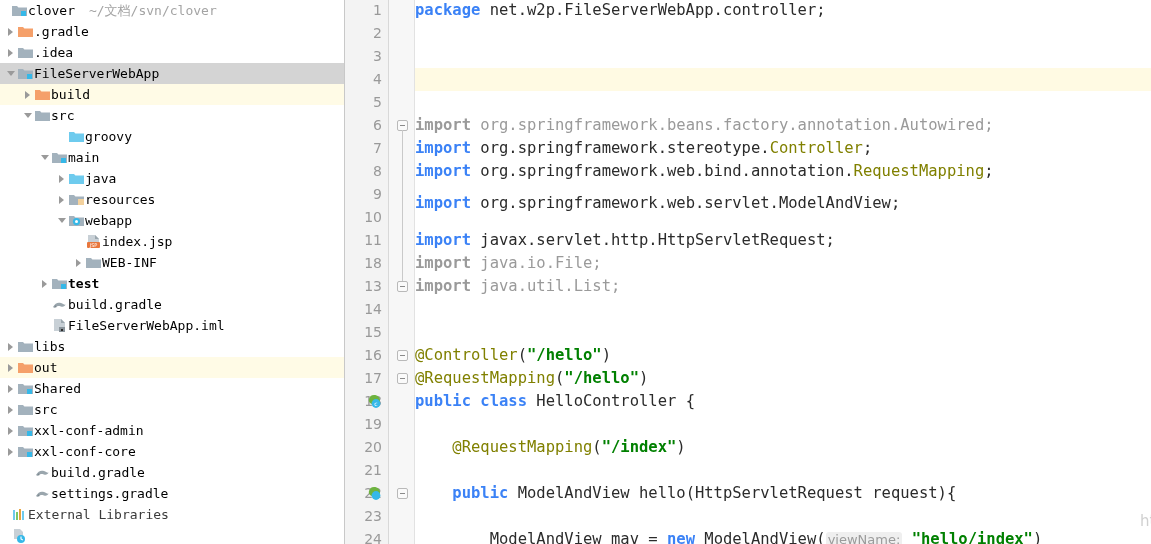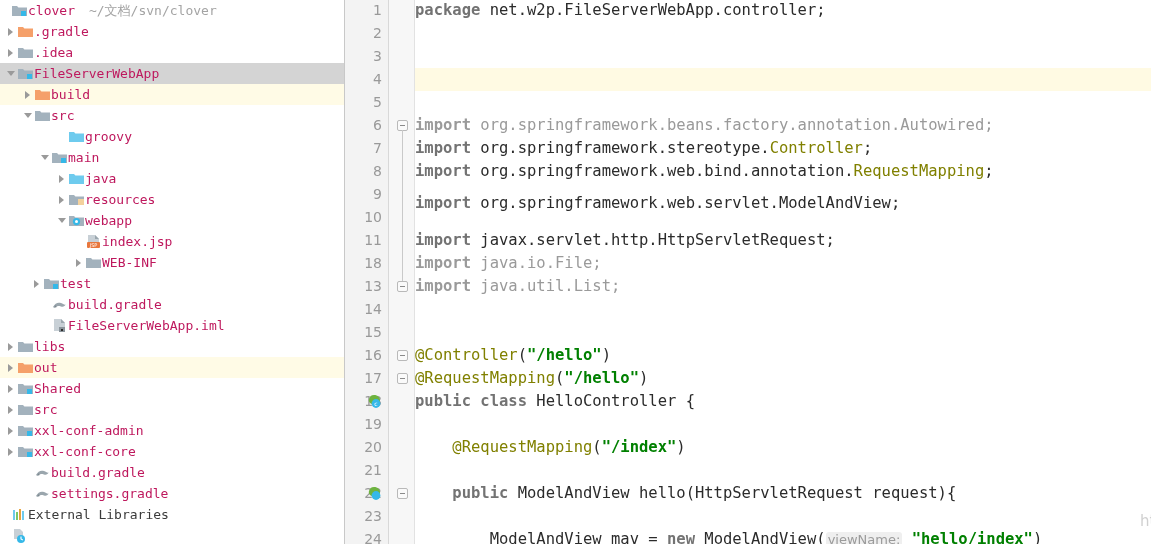--- a/index.html
+++ b/index.html
@@ -16,40 +16,40 @@
   .tree-row.excluded { background:#fffbe6; }
   .arrow { width:11px; height:21px; flex:0 0 11px; position:relative; }
   .arrow.right::before { content:""; position:absolute; left:2px; top:7px;
     border-left:5px solid #9a9a9a; border-top:4px solid transparent;
     border-bottom:4px solid transparent; }
   .arrow.down::before { content:""; position:absolute; left:1px; top:8px;
     border-top:5px solid #9a9a9a; border-left:4px solid transparent;
     border-right:4px solid transparent; }
   .ico { width:17px; height:21px; flex:0 0 17px; position:relative; }
   .ico svg { position:absolute; left:1px; top:4px; }
-  .lbl { color:#be185d; font-size:13px; letter-spacing:0px; }
+  .lbl { color:#000000; font-size:13px; letter-spacing:0px; }
   .lbl.plain { color:#3a3a3a; }
   .path { color:#a4a4a4; font-size:13px; margin-left:14px; }
 
   
   #editor { flex:1; height:544px; position:relative; background:#ffffff;
     overflow:hidden; }
   #gutter { position:absolute; left:0; top:0; width:44px; height:544px;
     background:#f3f3f3; border-right:1px solid #d8d8d8; }
   #foldstrip { position:absolute; left:44px; top:0; width:26px; height:544px;
     background:#f7f7f7; border-right:1px solid #e2e2e2; }
   .ln { position:absolute; right:6px; width:38px; text-align:right;
     font-family:"DejaVu Sans", sans-serif; font-size:14px; color:#999999;
     height:23px; line-height:23px; }
   .codeline { position:absolute; left:70px; height:23px; line-height:23px;
     white-space:pre; font-family:"DejaVu Sans Mono", monospace; font-size:15.5px; }
   .caretrow { position:absolute; left:0; width:100%; height:23px;
     background:#fffae3; }
 
-  .kw   { color:#737373; font-weight:bold; }
+  .kw   { color:#3b82f6; font-weight:bold; }
   .txt  { color:#2b2b2b; }
   .gray { color:#9a9a9a; }
   .ann  { color:#808000; }
   .str  { color:#008000; font-weight:bold; }
   .hint { color:#9b9b9b; background:#efefef; border-radius:3px;
           font-size:13px; padding:0 2px; font-family:"DejaVu Sans", sans-serif; }
 
   .gutter-icon { position:absolute; left:22px; width:15px; height:15px; }
   .fold { position:absolute; left:8px; width:11px; height:11px;
     border:1px solid #b9b9b9; background:#fafafa; border-radius:2px; }
@@ -193,21 +193,21 @@
         </div>
         <div class="tree-row" style="padding-left: 74px;">
           <span class="arrow right"></span>
           <span class="ico">
             <svg width="15" height="13" viewBox="0 0 15 13">
               <path d="M0 2h5l1.4 1.6H15V12H0z" fill="#a3b2bd"></path>
             </svg>
           </span>
           <span class="lbl">WEB-INF</span>
         </div>
-        <div class="tree-row" style="padding-left: 32px;">
+        <div class="tree-row" style="padding-left: 40px; font-weight: bold;">
           <span class="arrow right"></span>
           <span class="ico">
             <svg width="15" height="13" viewBox="0 0 15 13">
               <path d="M0 2h5l1.4 1.6H15V12H0z" fill="#a3b2bd"></path>
               <rect x="9" y="7" width="5" height="5" fill="#35b8e8"></rect>
             </svg>
           </span>
           <span class="lbl">test</span>
         </div>
         <div class="tree-row" style="padding-left: 40px;">

